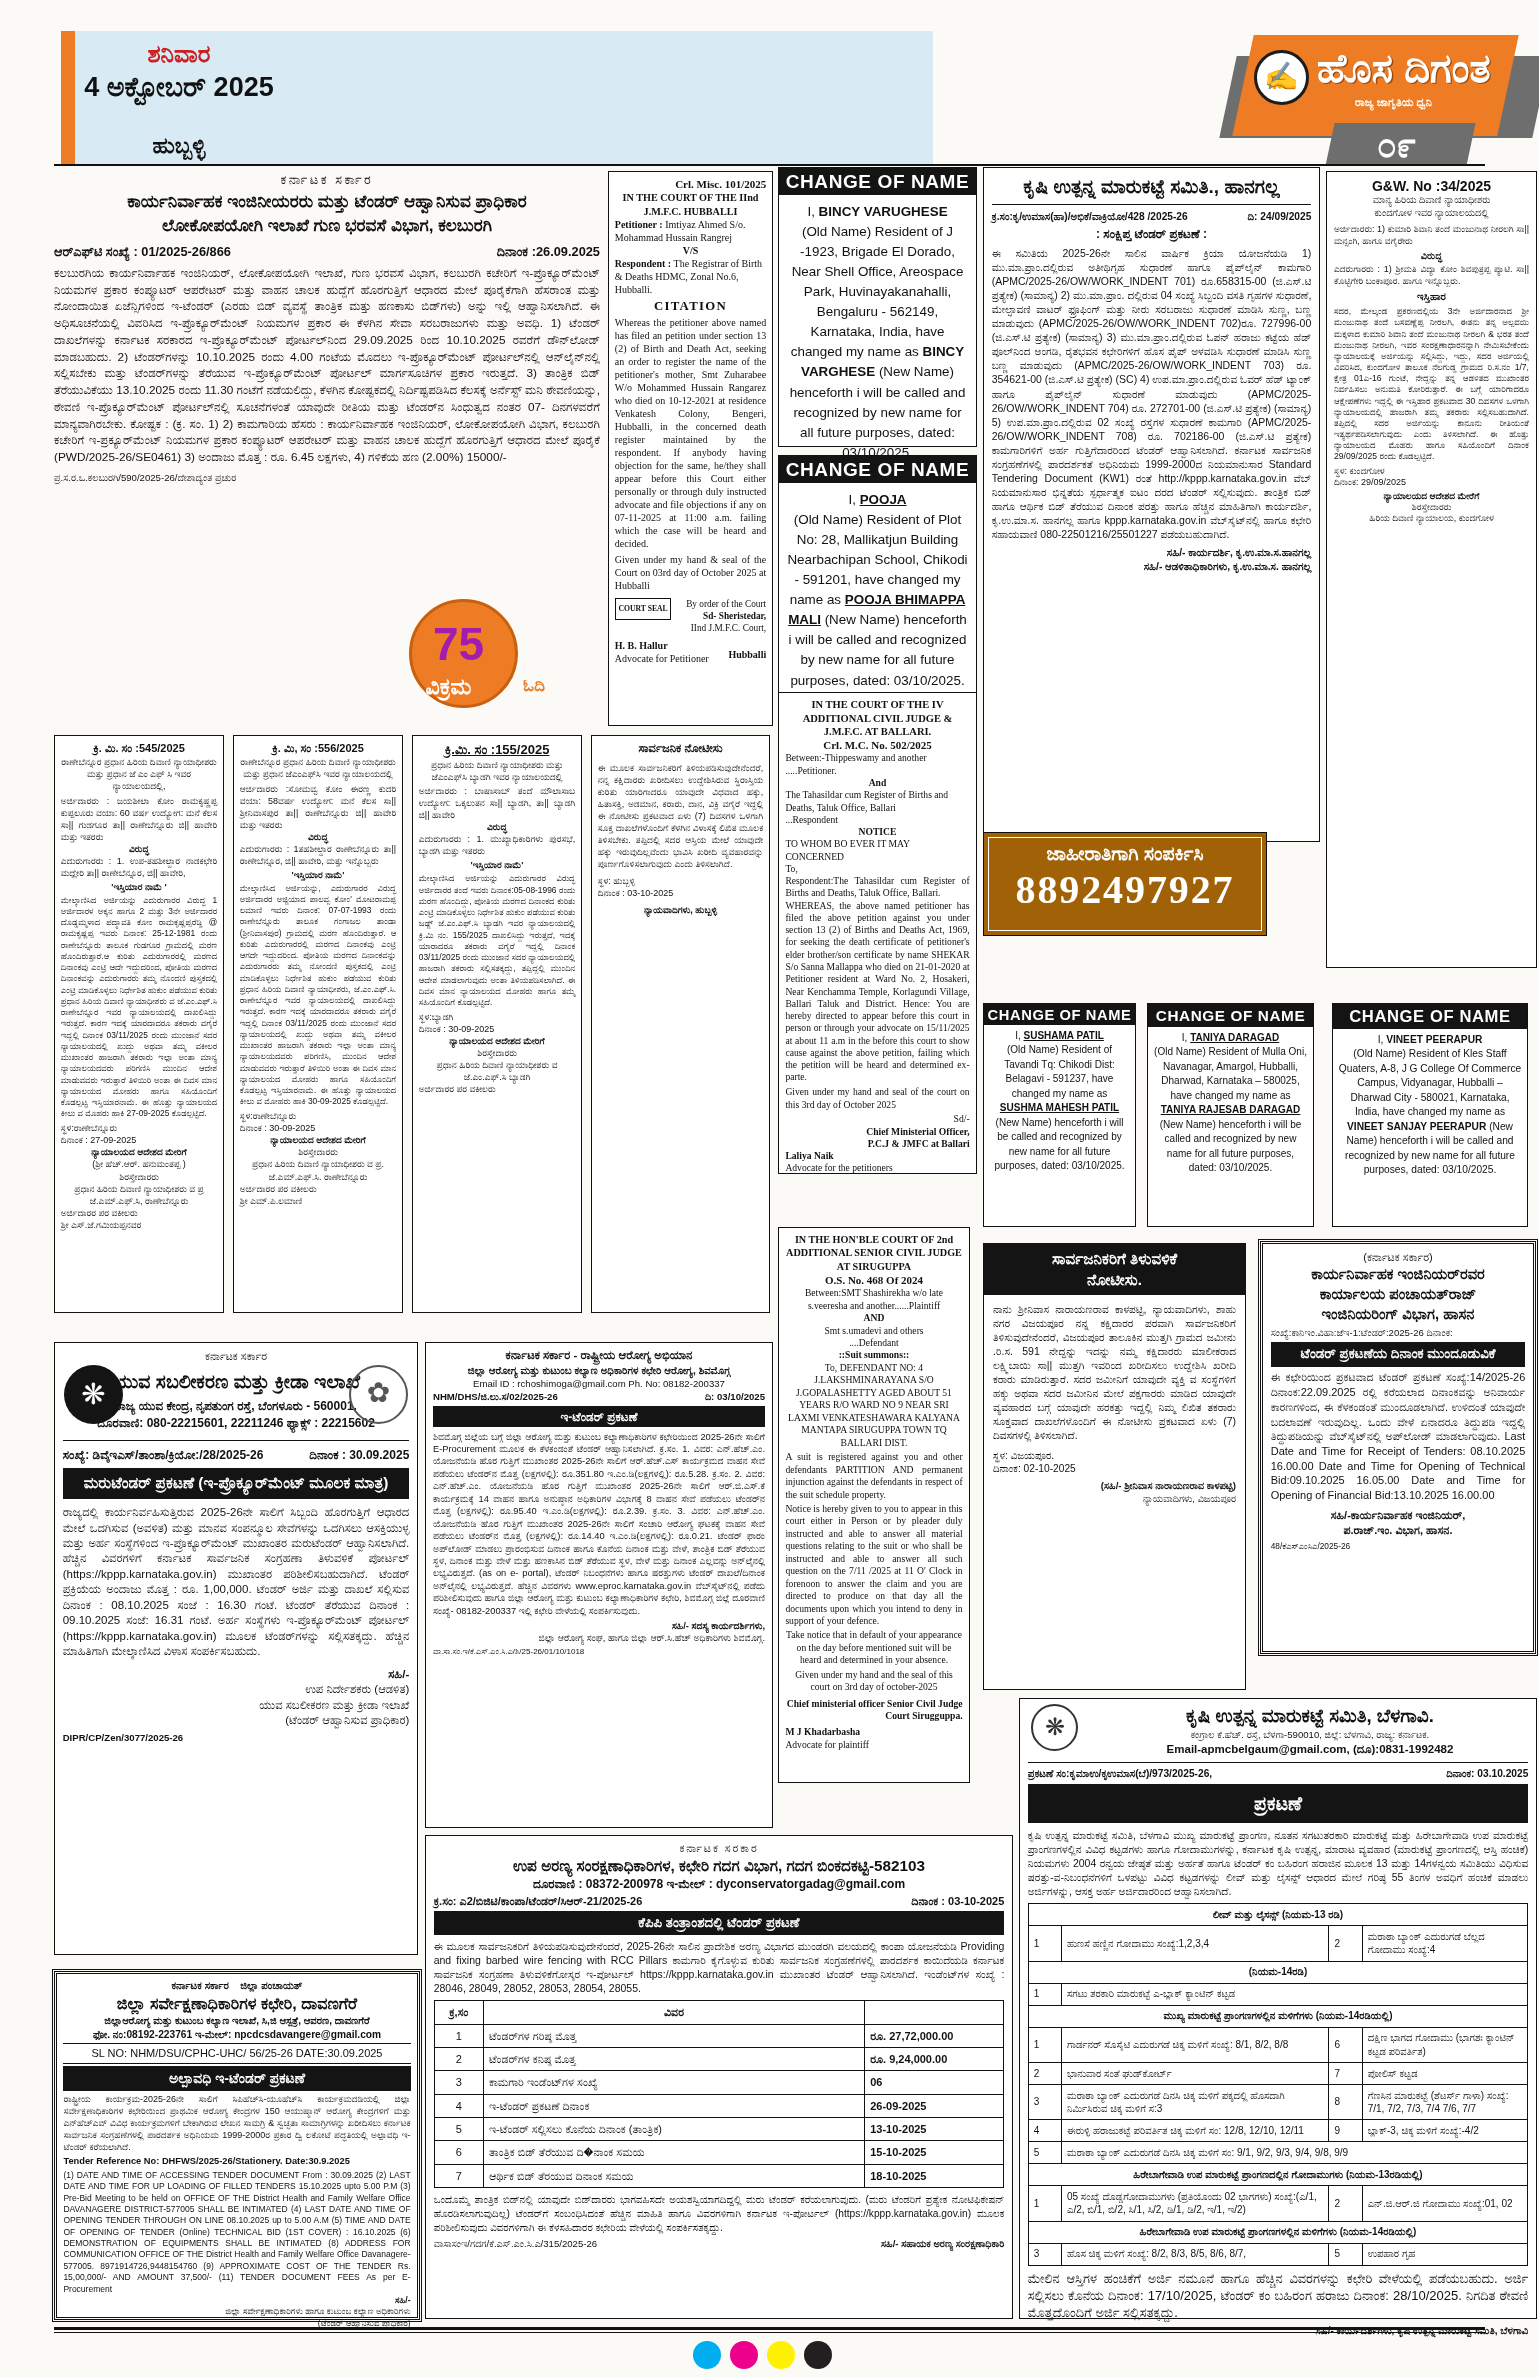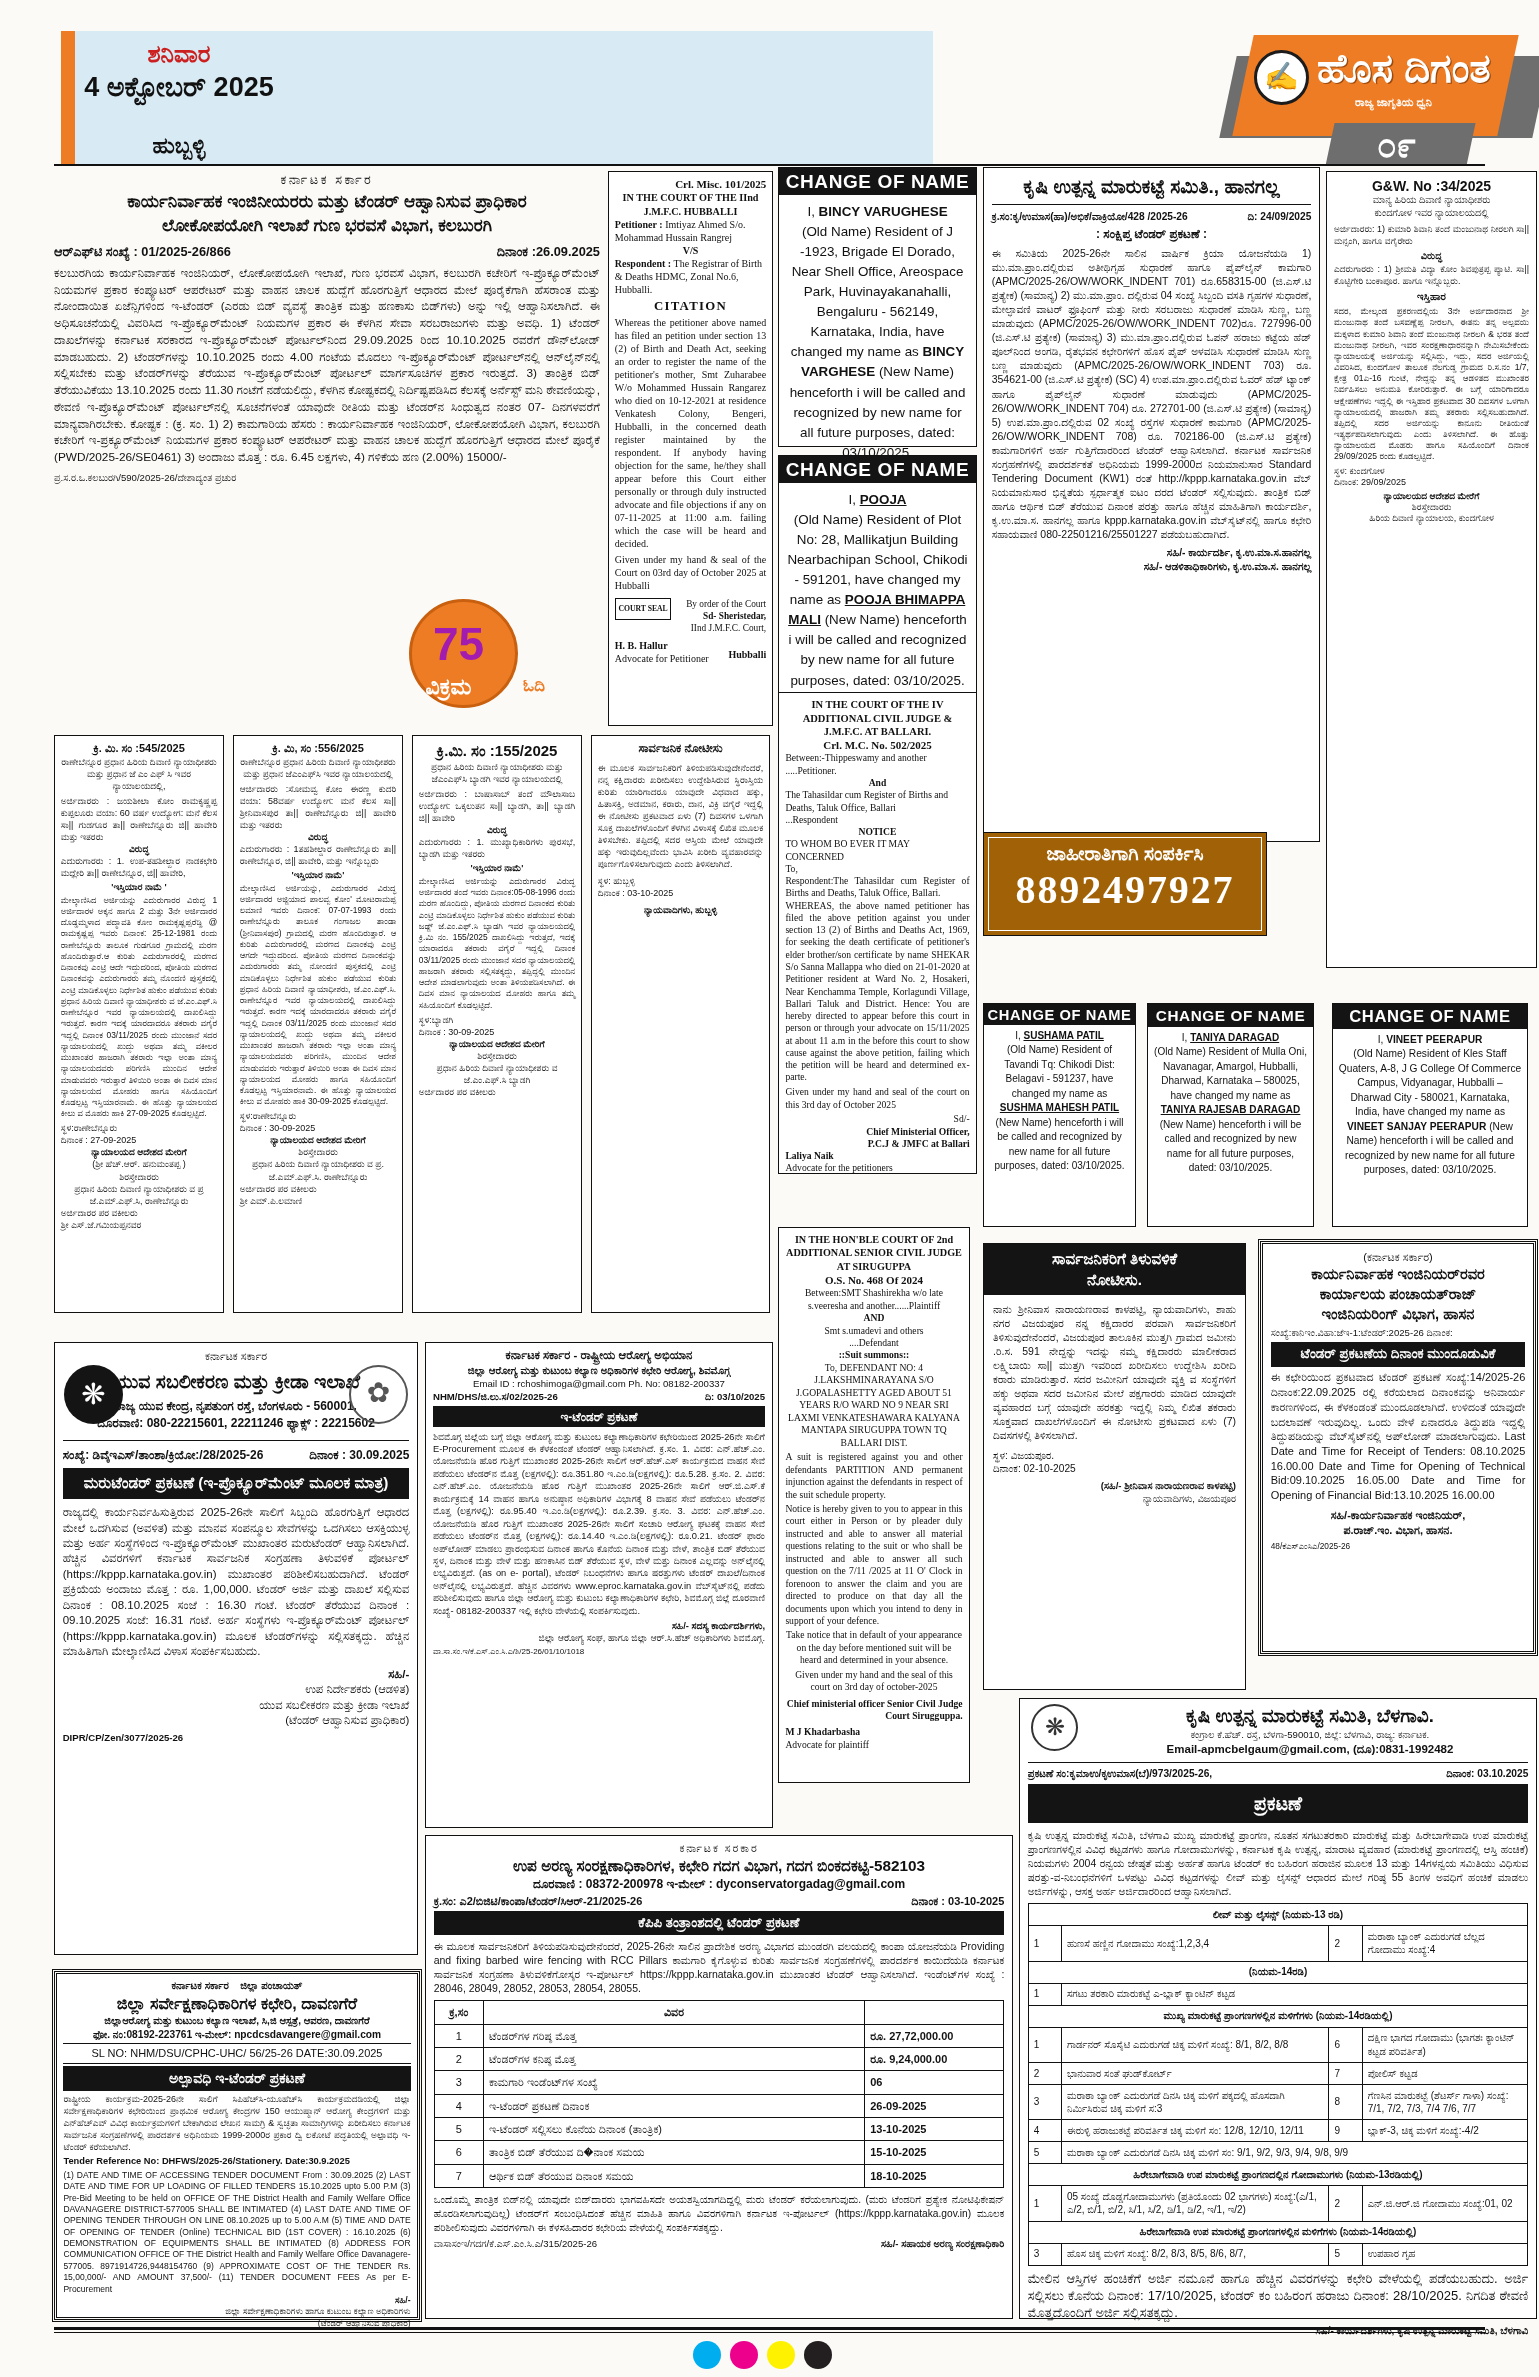--- a/index.html
+++ b/index.html
@@ -176,21 +176,21 @@
     <div style="margin-top:2.6px;">ಸ್ಥಳ:ರಾಣೇಬೆನ್ನೂರು</div>
     <div>ದಿನಾಂಕ : 30-09-2025</div>
     <div class="cen b">ನ್ಯಾಯಾಲಯದ ಆದೇಶದ ಮೇರಿಗೆ</div>
     <div class="cen">ಶಿರಸ್ತೇದಾರರು</div>
     <div class="cen">ಪ್ರಧಾನ ಹಿರಿಯ ದಿವಾಣಿ ನ್ಯಾಯಾಧೀಶರು ವ ಪ್ರ. ಜೆ.ಎಮ್.ಎಫ್.ಸಿ. ರಾಣೇಬೆನ್ನೂರು</div>
     <div>ಅರ್ಜಿದಾರರ ಪರ ವಕೀಲರು</div>
     <div>ಶ್ರೀ ಎಮ್.ಪಿ.ಲಮಾಣಿ</div>
   </div>
 
   <div class="box2 kn" style="left:412px;top:735px;width:170px;height:578px;padding:5.1px 5.8px;font-size:9px;overflow:hidden;">
-    <div class="cen b" style="font-size:15px;">ಕ್ರಿ.ಮಿ. ಸಂ :155/2025</div>
+    <div class="cen b" style="font-size:13px;text-decoration:underline;">ಕ್ರಿ.ಮಿ. ಸಂ :155/2025</div>
     <div class="cen" style="font-size:9px;">ಪ್ರಧಾನ ಹಿರಿಯ ದಿವಾಣಿ ನ್ಯಾಯಾಧೀಶರು ಮತ್ತು ಜೆಎಂಎಫ್‌ಸಿ ಬ್ಯಾಡಗಿ ಇವರ ನ್ಯಾಯಾಲಯದಲ್ಲಿ</div>
     <div class="jus" style="margin-top:2.6px;">ಅರ್ಜಿದಾರರು : ಬಾಷಾಸಾಬ್ ತಂದೆ ಮೌಲಾಸಾಬ ಉದ್ಯೋಗ: ಒಕ್ಕಲುತನ ಸಾ|| ಬ್ಯಾಡಗಿ, ತಾ|| ಬ್ಯಾಡಗಿ ಜಿ|| ಹಾವೇರಿ</div>
     <div class="cen b">ವಿರುದ್ಧ</div>
     <div class="jus">ಎದುರುಗಾರರು : 1. ಮುಖ್ಯಾಧಿಕಾರಿಗಳು ಪುರಸಭೆ, ಬ್ಯಾಡಗಿ ಮತ್ತು ಇತರರು</div>
     <div class="cen b" style="margin:1.9px 0;">'ಇಸ್ತಿಯಾರ ನಾಮೆ'</div>
     <div class="jus" style="font-size:8.4px;">ಮೇಲ್ಕಾಣಿಸಿದ ಅರ್ಜಿಯನ್ನು ಎದುರುಗಾರರ ವಿರುದ್ಧ ಅರ್ಜಿದಾರರ ತಂದೆ ಇವರು ದಿನಾಂಕ:05-08-1996 ರಂದು ಮರಣ ಹೊಂದಿದ್ದು, ಪೋತಿಯ ಮರಣದ ದಿನಾಂಕದ ಕುರಿತು ಎಂಟ್ರಿ ಮಾಡಿಕೊಳ್ಳಲು ನಿರ್ಧೇಶಿತ ಹುಕುಂ ಪಡೆಯುವ ಕುರಿತು ಜಡ್ಜ್ ಜೆ.ಎಂ.ಎಫ್.ಸಿ ಬ್ಯಾಡಗಿ ಇವರ ನ್ಯಾಯಾಲಯದಲ್ಲಿ ಕ್ರಿ.ಮಿ ನಂ. 155/2025 ದಾಖಲಿಸಿದ್ದು ಇರುತ್ತದೆ, ಇದಕ್ಕೆ ಯಾರಾದರೂ ತಕರಾರು ವಗೈರೆ ಇದ್ದಲ್ಲಿ ದಿನಾಂಕ 03/11/2025 ರಂದು ಮುಂಜಾನೆ ಸದರ ನ್ಯಾಯಾಲಯದಲ್ಲಿ ಹಾಜರಾಗಿ ತಕರಾರು ಸಲ್ಲಿಸತಕ್ಕದ್ದು, ತಪ್ಪಿದ್ದಲ್ಲಿ ಮುಂದಿನ ಆದೇಶ ಮಾಡಲಾಗುವುದು ಅಂತಾ ತಿಳಿಯಪಡಿಸಲಾಗಿದೆ. ಈ ದಿವಸ ಮಾನ ನ್ಯಾಯಾಲಯದ ಮೋಹರು ಹಾಗೂ ತಮ್ಮ ಸಹಿಯೊಂದಿಗೆ ಕೊಡಲ್ಪಟ್ಟಿದೆ.</div>
     <div style="margin-top:2.6px;">ಸ್ಥಳ:ಬ್ಯಾಡಗಿ</div>
     <div>ದಿನಾಂಕ : 30-09-2025</div>
     <div class="cen b">ನ್ಯಾಯಾಲಯದ ಆದೇಶದ ಮೇರಿಗೆ</div>
     <div class="cen">ಶಿರಸ್ತೇದಾರರು</div>

